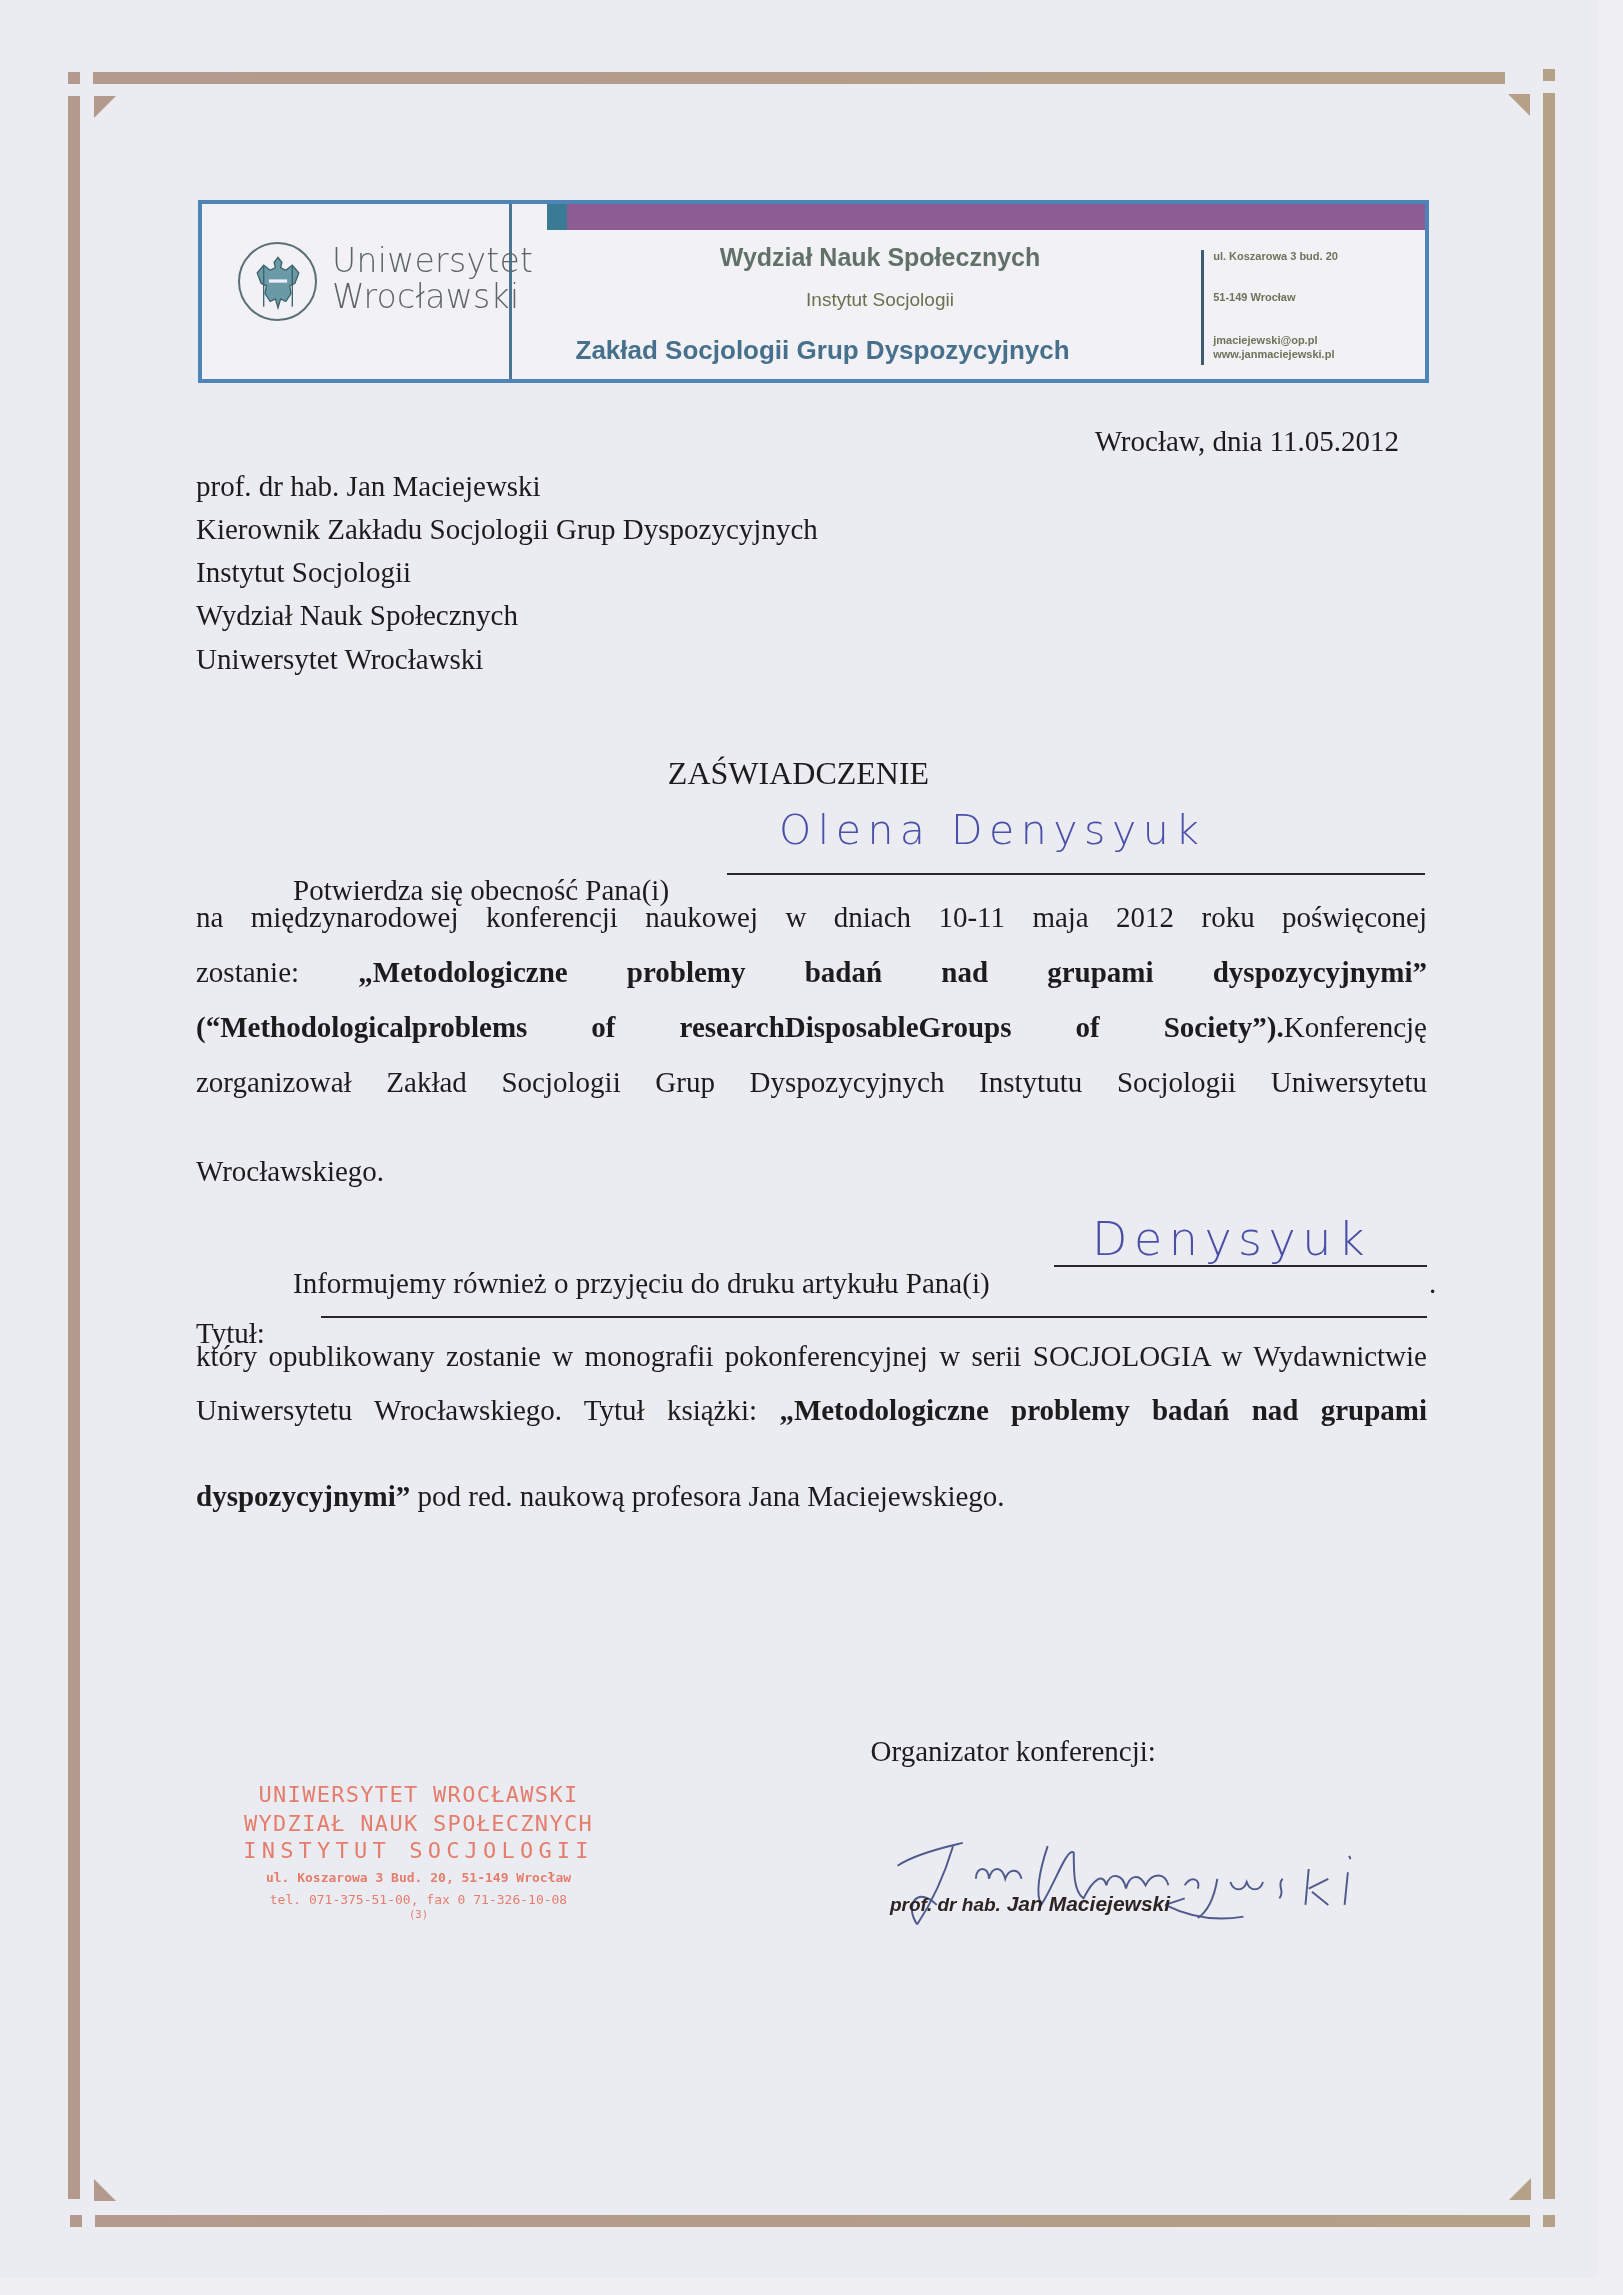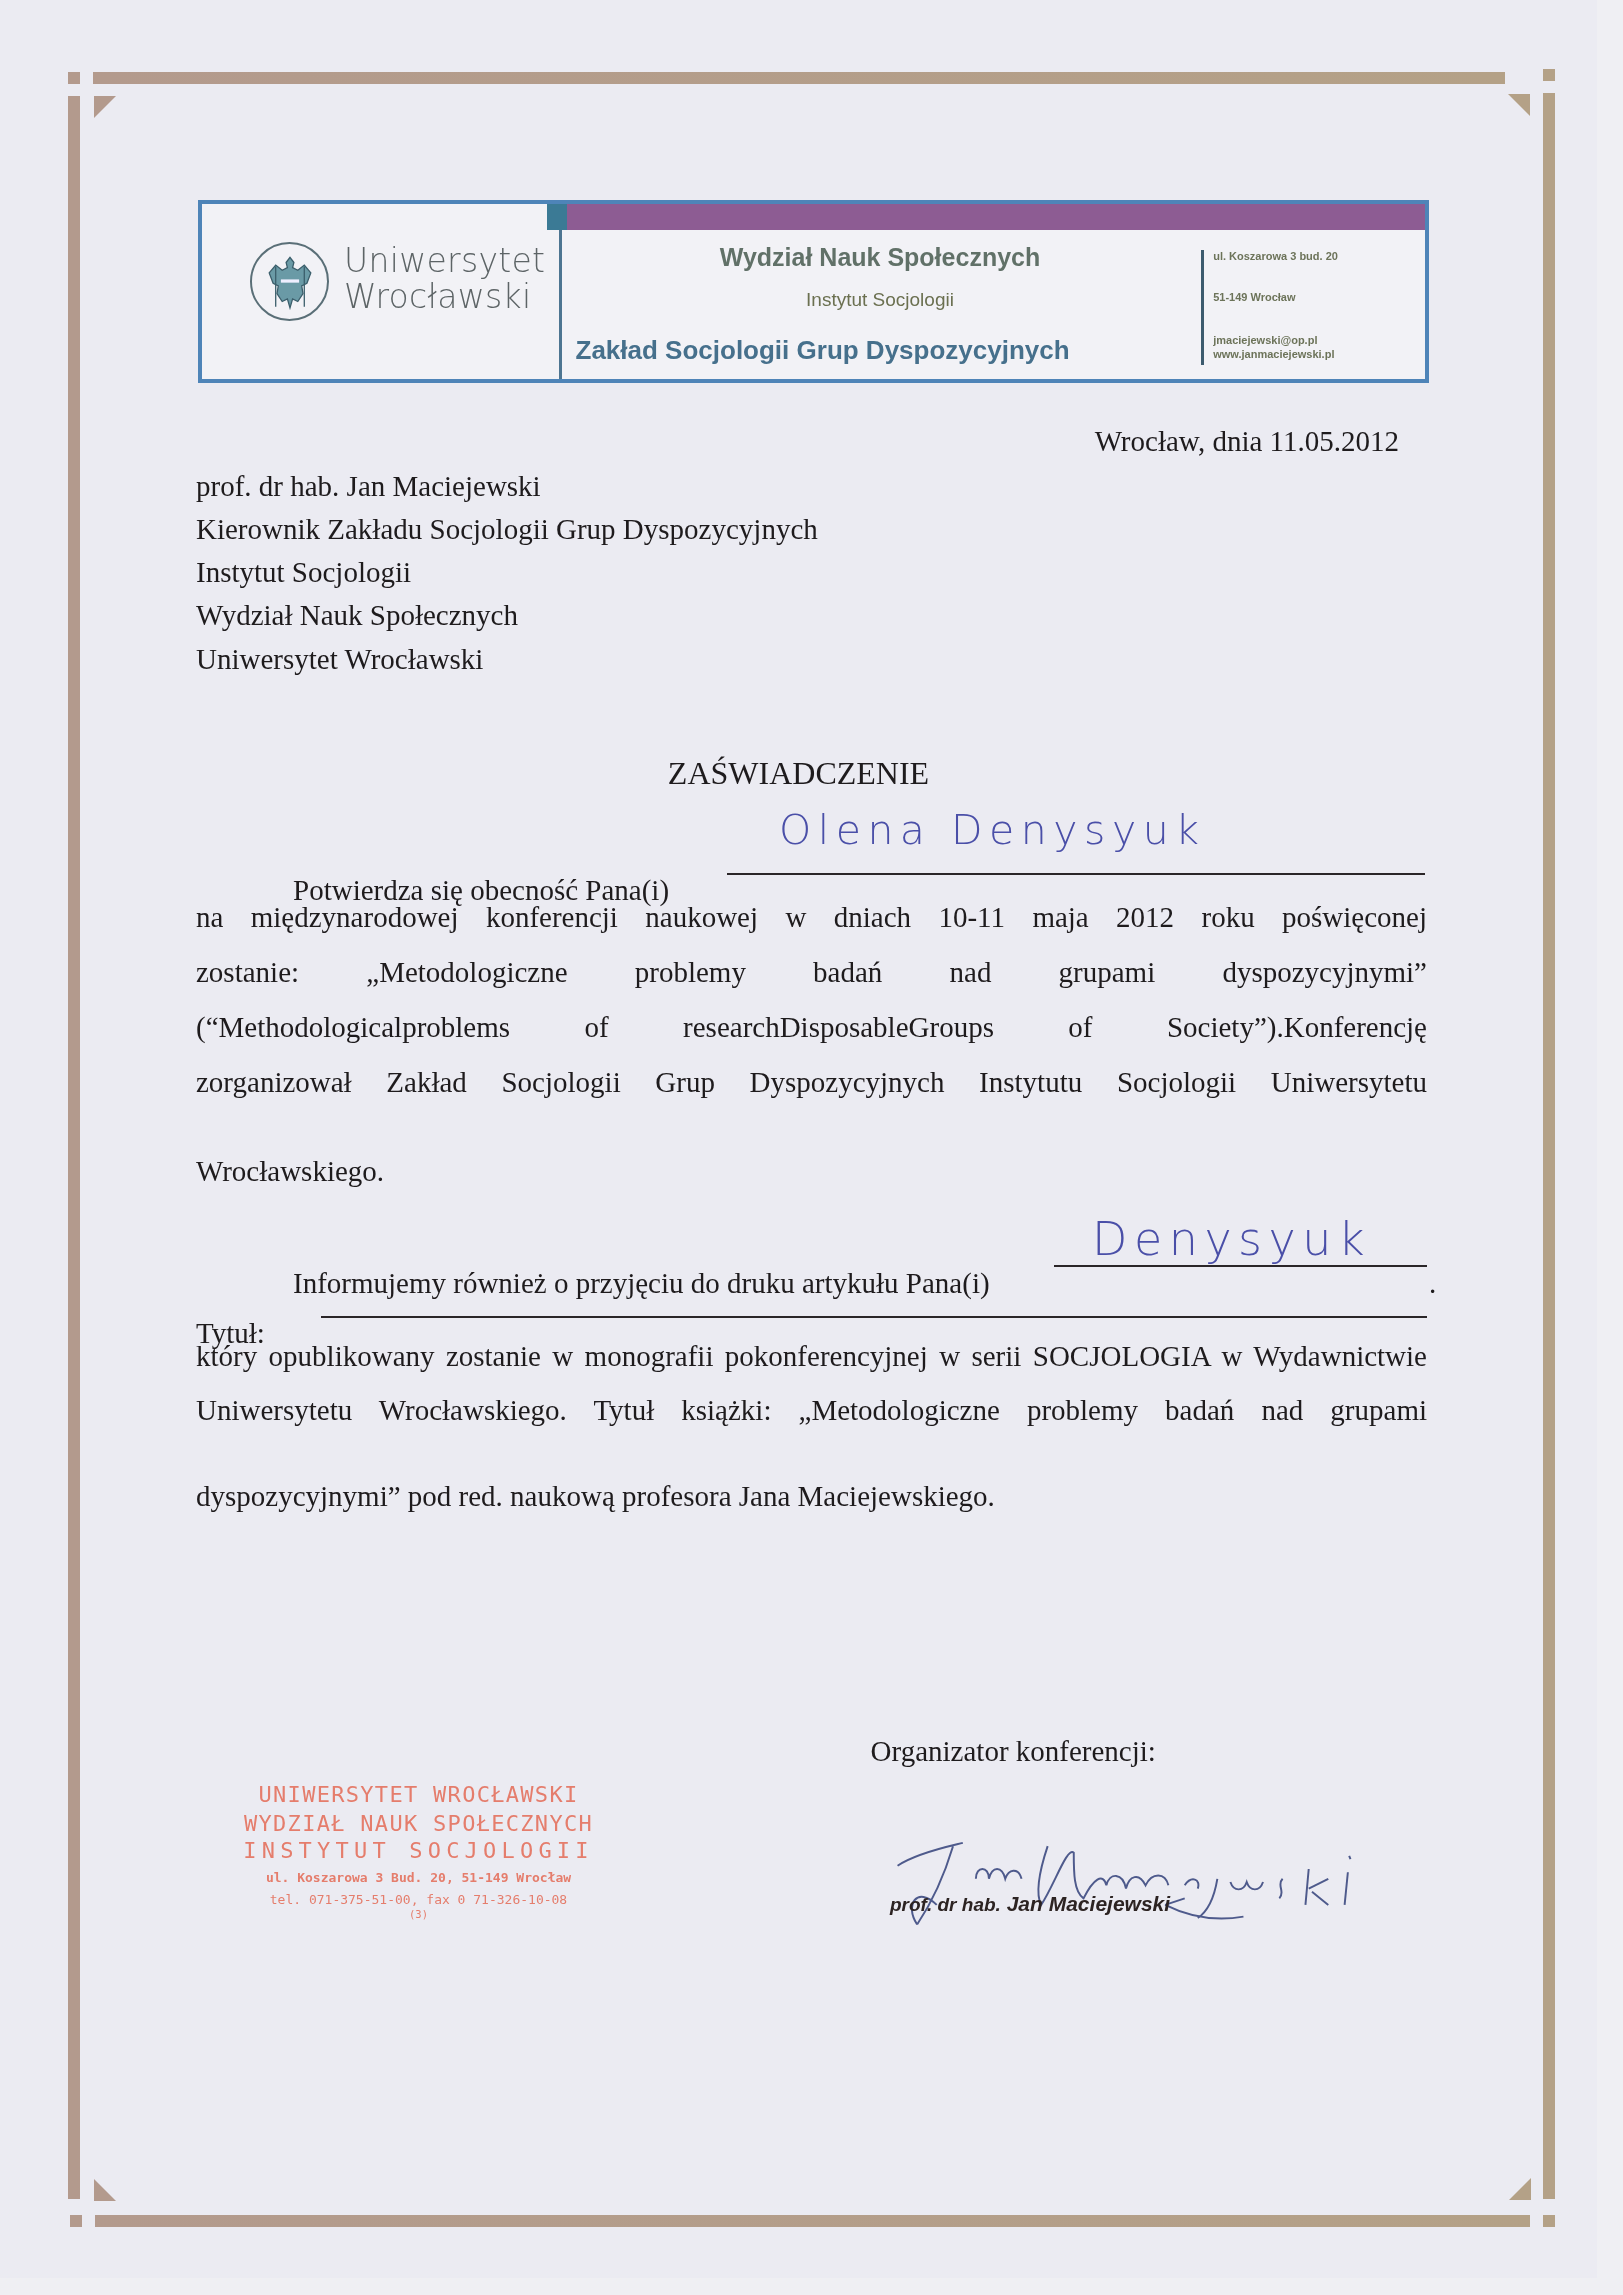--- a/index.html
+++ b/index.html
@@ -17,21 +17,21 @@
   .frame-bar { position: absolute; background: #b39a8d; }
   .frame-bar.gold { background: #b4a187; }
   .tri { position: absolute; width: 0; height: 0; }
 
   
   .letterhead {
     position: absolute; left: 198px; top: 200px; width: 1231px; height: 183px;
     border: 4.6px solid #4e84b8; box-sizing: border-box; background: #f2f2f6;
   }
   .lh-left {
-    position: absolute; left: 12px; top: 0; width: 348px; height: 100%;
+    position: absolute; left: 0; top: 0; width: 310px; height: 100%;
     border-right: 3.3px solid #4d7591; box-sizing: border-box;
   }
   .lh-teal { position: absolute; left: 345px; top: 0; width: 19.6px; height: 26px; background: #3b7a95; }
   .lh-purple { position: absolute; left: 365px; top: 0; right: 0; height: 26px; background: #8d5c93; }
   .crest {
     position: absolute; left: 36px; top: 38px; width: 79px; height: 79px;
     border: 2px solid #5a6f77; border-radius: 50%; box-sizing: border-box;
   }
   .crest svg { position: absolute; left: 11.8px; top: 9.2px; }
   .uni-name {
@@ -60,21 +60,21 @@
 
   .text { position: absolute; font-size: 29px; line-height: 1; white-space: nowrap; margin-top: 32px; }
   .date { right: 198px; top: 395px; }
   .addr { left: 196px; }
   .title-doc { left: 0; right: 0; top: 725px; text-align: center; font-size: 32px; }
 
   .just {
     position: absolute; left: 196px; width: 1231px; font-size: 29px; line-height: 1;
     text-align: justify; text-align-last: justify; white-space: nowrap;
   }
-  .bold { font-weight: normal; }
+  .bold { font-weight: bold; }
 
   .line-fill { position: absolute; border-bottom: 2px solid #2a2528; }
   .hand {
     position: absolute; font-family: "DejaVu Sans", sans-serif; color: #4a4fa8;
     font-weight: 300; white-space: nowrap; letter-spacing: 6.5px;
   }
 
   .stamp {
     position: absolute; left: 209px; top: 1784px; width: 419px; text-align: center;
     color: #e46a55; font-family: "DejaVu Sans Mono", monospace; opacity: 0.85;

